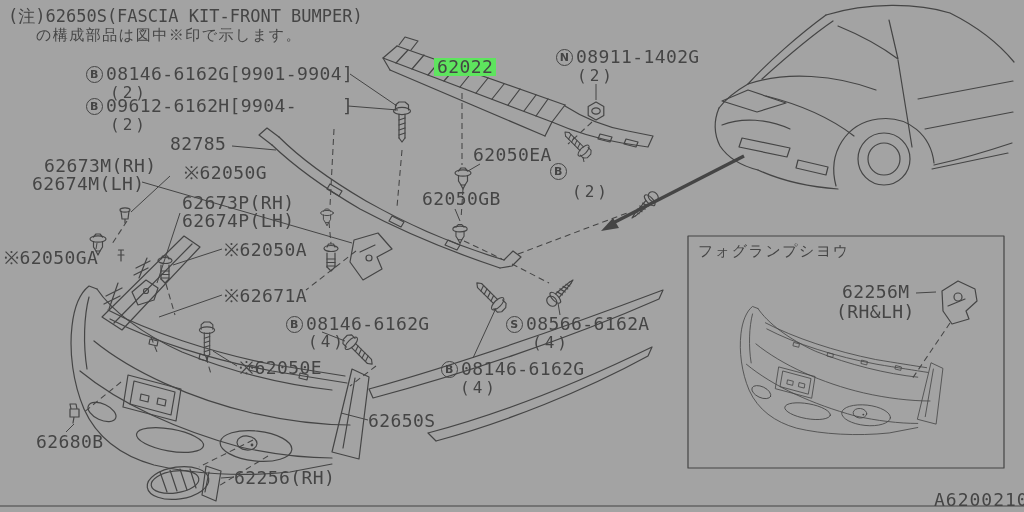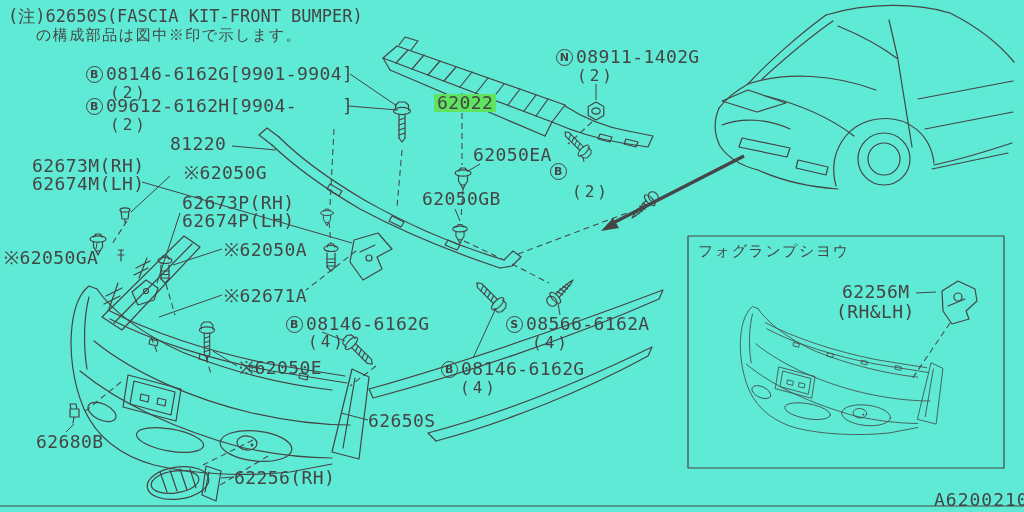--- a/index.html
+++ b/index.html
@@ -10,30 +10,30 @@
   .ld{stroke:var(--line);fill:none;stroke-width:1;}
   .dsh{stroke:var(--line);fill:none;stroke-width:1.05;stroke-dasharray:6 4;}
   .fillc{fill:var(--line);stroke:none;}
   .thick{stroke:var(--line);stroke-width:3.4;}
   .plabel{position:absolute;display:flex;align-items:center;gap:3px;line-height:1;
           font-size:18px;color:var(--line);white-space:pre;letter-spacing:.4px;}
   .qty{position:absolute;font-size:16px;color:var(--line);letter-spacing:3px;white-space:pre;line-height:1;}
   .circ{display:inline-flex;width:17px;height:17px;border:1.7px solid var(--line);border-radius:50%;
         align-items:center;justify-content:center;font:bold 11px "DejaVu Sans",sans-serif;
         color:var(--line);flex:none;box-sizing:border-box;}
-  .hl{background:var(--hl);padding:0 3px;margin-top:36px;}
+  .hl{background:var(--hl);padding:0 3px;}
   .jp{position:absolute;font-family:Liberation Serif, serif;font-size:15px;color:var(--line);
       letter-spacing:1.5px;white-space:pre;line-height:1.25;}
   .note1{font-family:"DejaVu Sans Mono",monospace;font-size:17px;letter-spacing:0;}
   .docnum{position:absolute;font-size:18px;color:var(--line);letter-spacing:1px;}
 </style>
 </head>
 <body>
 
-<div id="stage" style="--hl: #5ee45e; --line: #454545; background: #5eead4;">
+<div id="stage" style="--hl: #5ee45e; --line: #454545; background: #a3a3a3;">
 
 <svg id="art" width="1024" height="512" viewBox="0 0 1024 512">
   <defs>
     <g id="boltV">
       <path d="M-6.5,-2 L-6.5,-7 L-3,-10 L3,-10 L6.5,-7 L6.5,-2"></path>
       <ellipse cx="0" cy="-1" rx="8.5" ry="3.6"></ellipse>
       <path d="M-3,2 L-3,26 M3,2 L3,26"></path>
       <path d="M-3,8 L3,6 M-3,13 L3,11 M-3,18 L3,16 M-3,23 L3,21"></path>
       <path d="M-3,26 L0,30 L3,26"></path>
     </g>
@@ -239,22 +239,22 @@
   <span>08146-6162G[9901-9904]</span>
 </div>
 <div class="qty" style="left:110px;top:85px">(2)</div>
 
 <div class="plabel" style="left:86px;top:97px">
   <span class="circ">B</span>
   <span>09612-6162H[9904-    ]</span>
 </div>
 <div class="qty" style="left:110px;top:117px">(2)</div>
 
-<div class="plabel" style="left:170px;top:135px">81220</div>
-<div class="plabel" style="left:32px;top:157px">62673M(RH)</div>
+<div class="plabel" style="left:170px;top:135px">82785</div>
+<div class="plabel" style="left:44px;top:157px">62673M(RH)</div>
 <div class="plabel" style="left:32px;top:175px">62674M(LH)</div>
 <div class="plabel" style="left:184px;top:164px">※62050G</div>
 <div class="plabel" style="left:182px;top:194px">62673P(RH)</div>
 <div class="plabel" style="left:182px;top:212px">62674P(LH)</div>
 <div class="plabel" style="left:4px;top:249px">※62050GA</div>
 <div class="plabel" style="left:224px;top:241px">※62050A</div>
 <div class="plabel" style="left:224px;top:287px">※62671A</div>
 
 <div class="plabel" style="left:286px;top:315px">
   <span class="circ">B</span>

